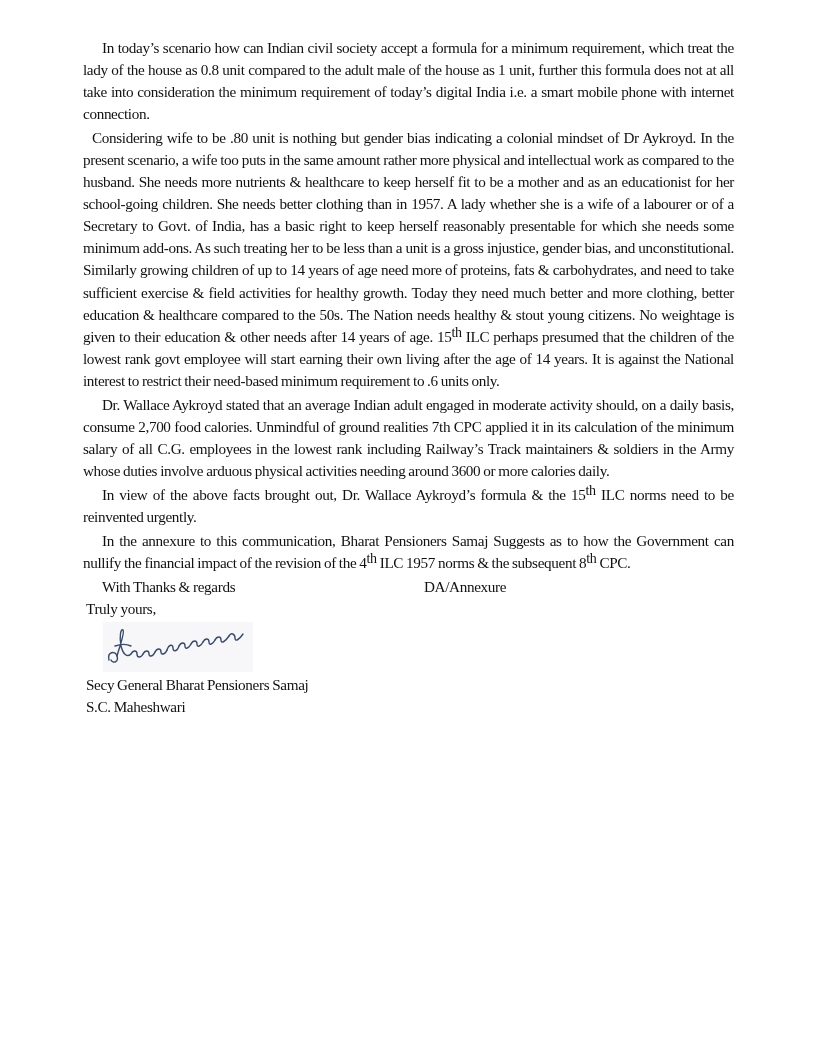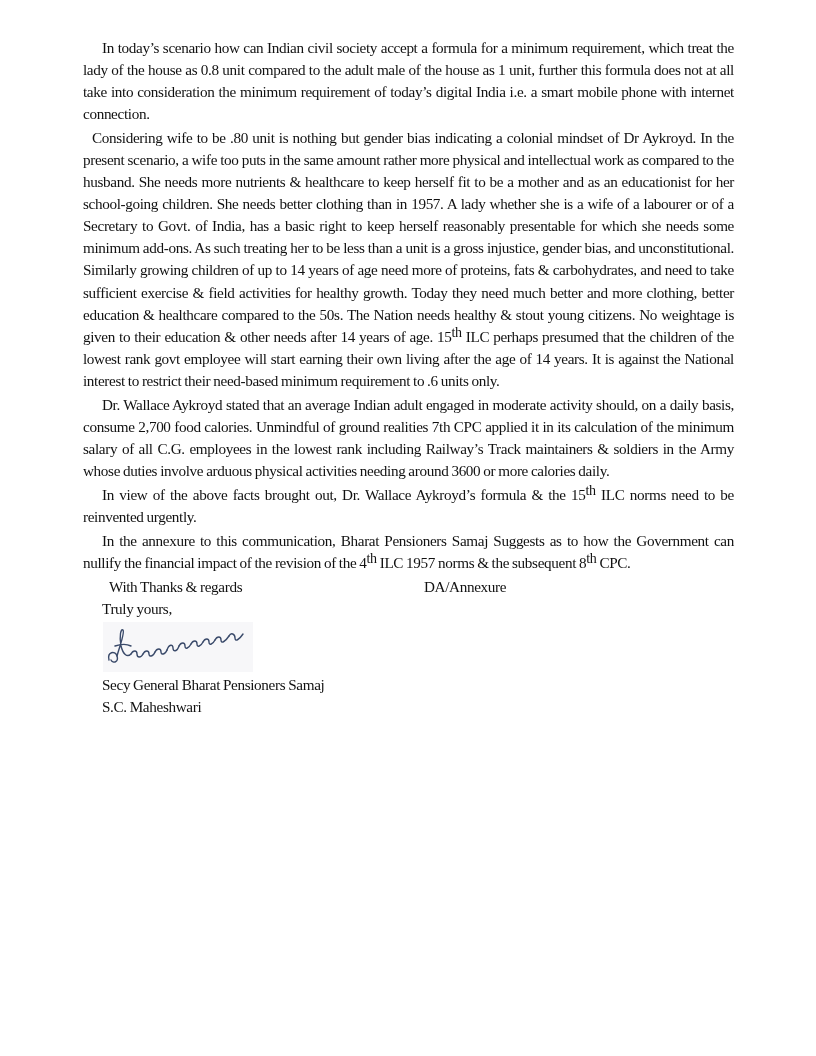--- a/index.html
+++ b/index.html
@@ -8,23 +8,23 @@
     position: absolute; left: 83px; top: 37px; width: 651px;
     font-family: "Liberation Serif", serif;
     font-size: 15.2px; line-height: 22.05px; color: #111;
     letter-spacing: -0.35px; word-spacing: -0.5px;
   }
   .para { margin: 0 0 2px 0; text-align: justify; text-align-last: left; font-family: Liberation Serif, serif; }
   .para.indent { text-indent: 19px; }
   .para.indent-sm { text-indent: 9px; }
   sup { font-size: 14px; line-height: 0; vertical-align: 5px; }
   .closing { position: relative; height: 22px; margin-left: 19px; }
-  .closing .left { position: absolute; left: 7px; top: 0; }
+  .closing .left { position: absolute; left: 0; top: 0; }
   .closing .right { position: absolute; left: 322px; top: 0; }
-  .line { margin-left: 19px; height: 22px; }
+  .line { margin-left: 3px; height: 22px; }
   .signature { margin-left: 20px; width: 150px; height: 52px; margin-top: 2px; margin-bottom: 0; }
   .signature svg { display: block; }
 </style>
 </head>
 <body>
 
 <div class="page">
 
   <p class="para indent">
     <span>In today’s scenario how can Indian civil society accept a formula for a minimum requirement, which treat the lady of the house as 0.8 unit compared to the adult male of the house as 1 unit, further this formula does not at all take into consideration the minimum requirement of today’s digital India i.e. a smart mobile phone with internet connection.</span>

